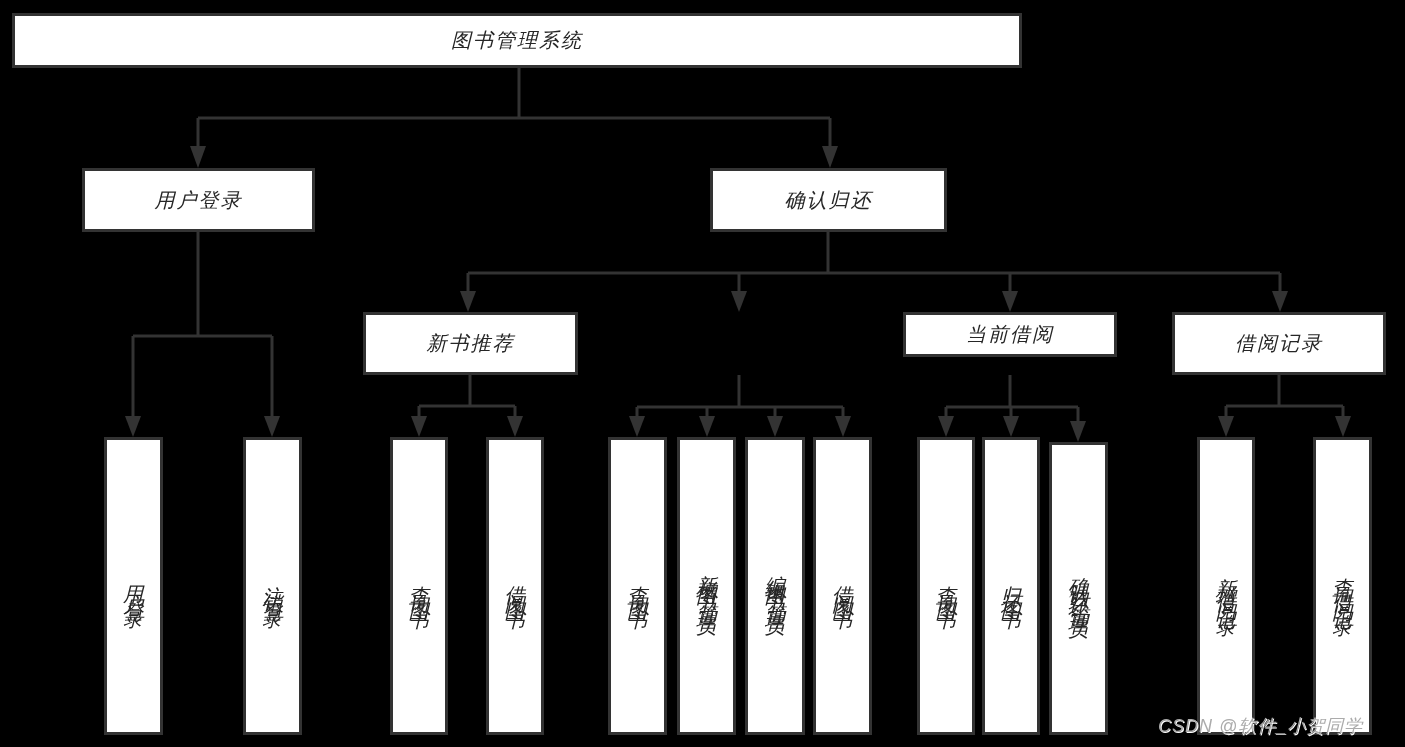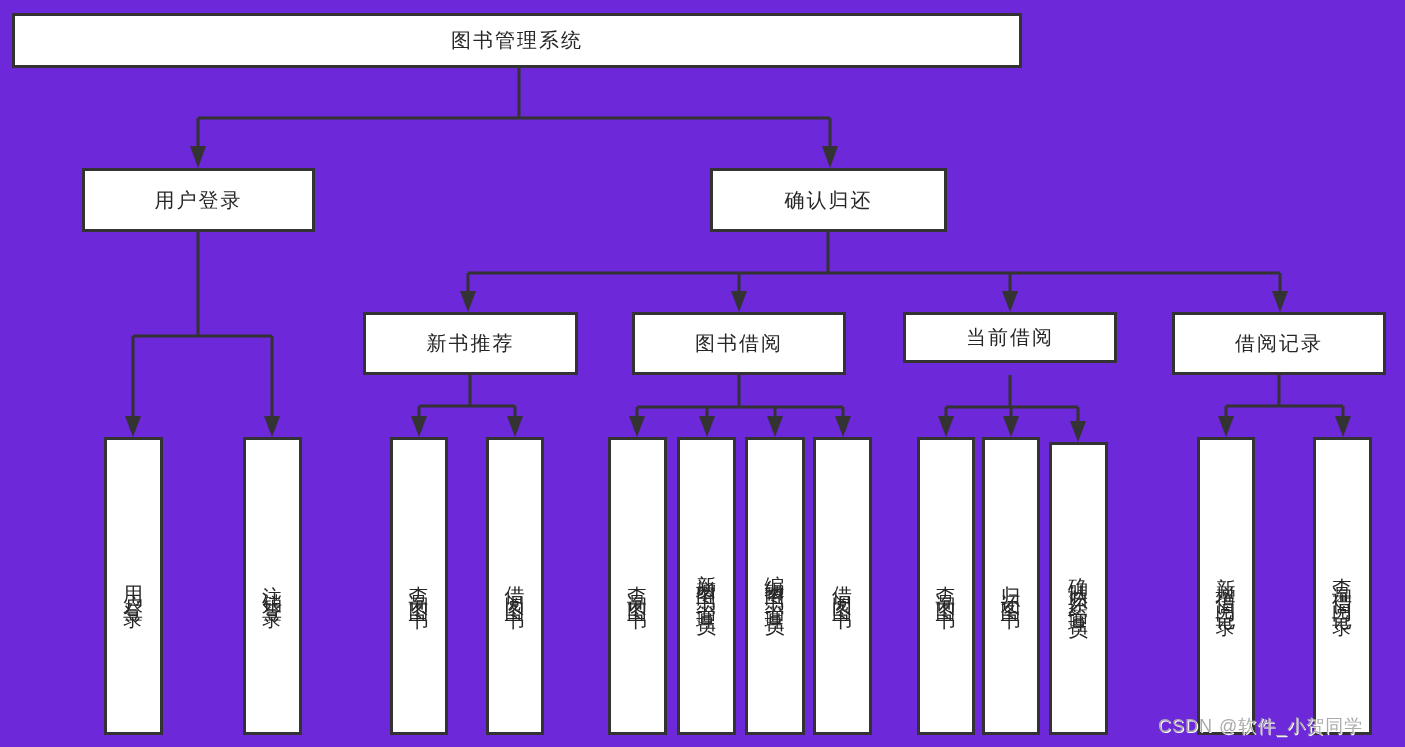--- a/index.html
+++ b/index.html
@@ -5,22 +5,23 @@
   * { margin: 0; padding: 0; box-sizing: border-box; }
   html, body { background: #ffffff; }
   body {
     width: 1405px; height: 747px;
     font-family: "Liberation Sans", "DejaVu Sans", sans-serif;
     position: relative;
   }
   .stage {
     position: relative;
     width: 1405px; height: 747px;
-    background: #6d28d9;
+    background: #000000;
     overflow: hidden;
+    font-style: italic;
   }
   svg.connectors {
     position: absolute; left: 0; top: 0;
     width: 1405px; height: 747px;
   }
   .box {
     position: absolute;
     background: #ffffff;
     border: 3px solid #333333;
     display: flex;
@@ -108,24 +109,21 @@
   <div class="box h" style="left:82px; top:168px; width:233px; height:64px">
     <span>用户登录</span>
   </div>
   <div class="box h" style="left:710px; top:168px; width:237px; height:64px">
     <span>确认归还</span>
   </div>
 
   <div class="box h" style="left:363px; top:312px; width:215px; height:63px">
     <span>新书推荐</span>
   </div>
-  <div class="box h" style="left:632px; top:312px; width:214px; height:63px">
-    <span>图书借阅</span>
-  </div>
-  <div class="box h" style="left:903px; top:312px; width:214px; height:51px">
+  <div class="box h" style="left:903px; top:312px; width:214px; height:45px">
     <span>当前借阅</span>
   </div>
   <div class="box h" style="left:1172px; top:312px; width:214px; height:63px">
     <span>借阅记录</span>
   </div>
 
   <div class="box v" style="left:104px; top:437px; width:59px; height:298px">
     <span>用户登录</span>
   </div>
   <div class="box v" style="left:243px; top:437px; width:59px; height:298px">

